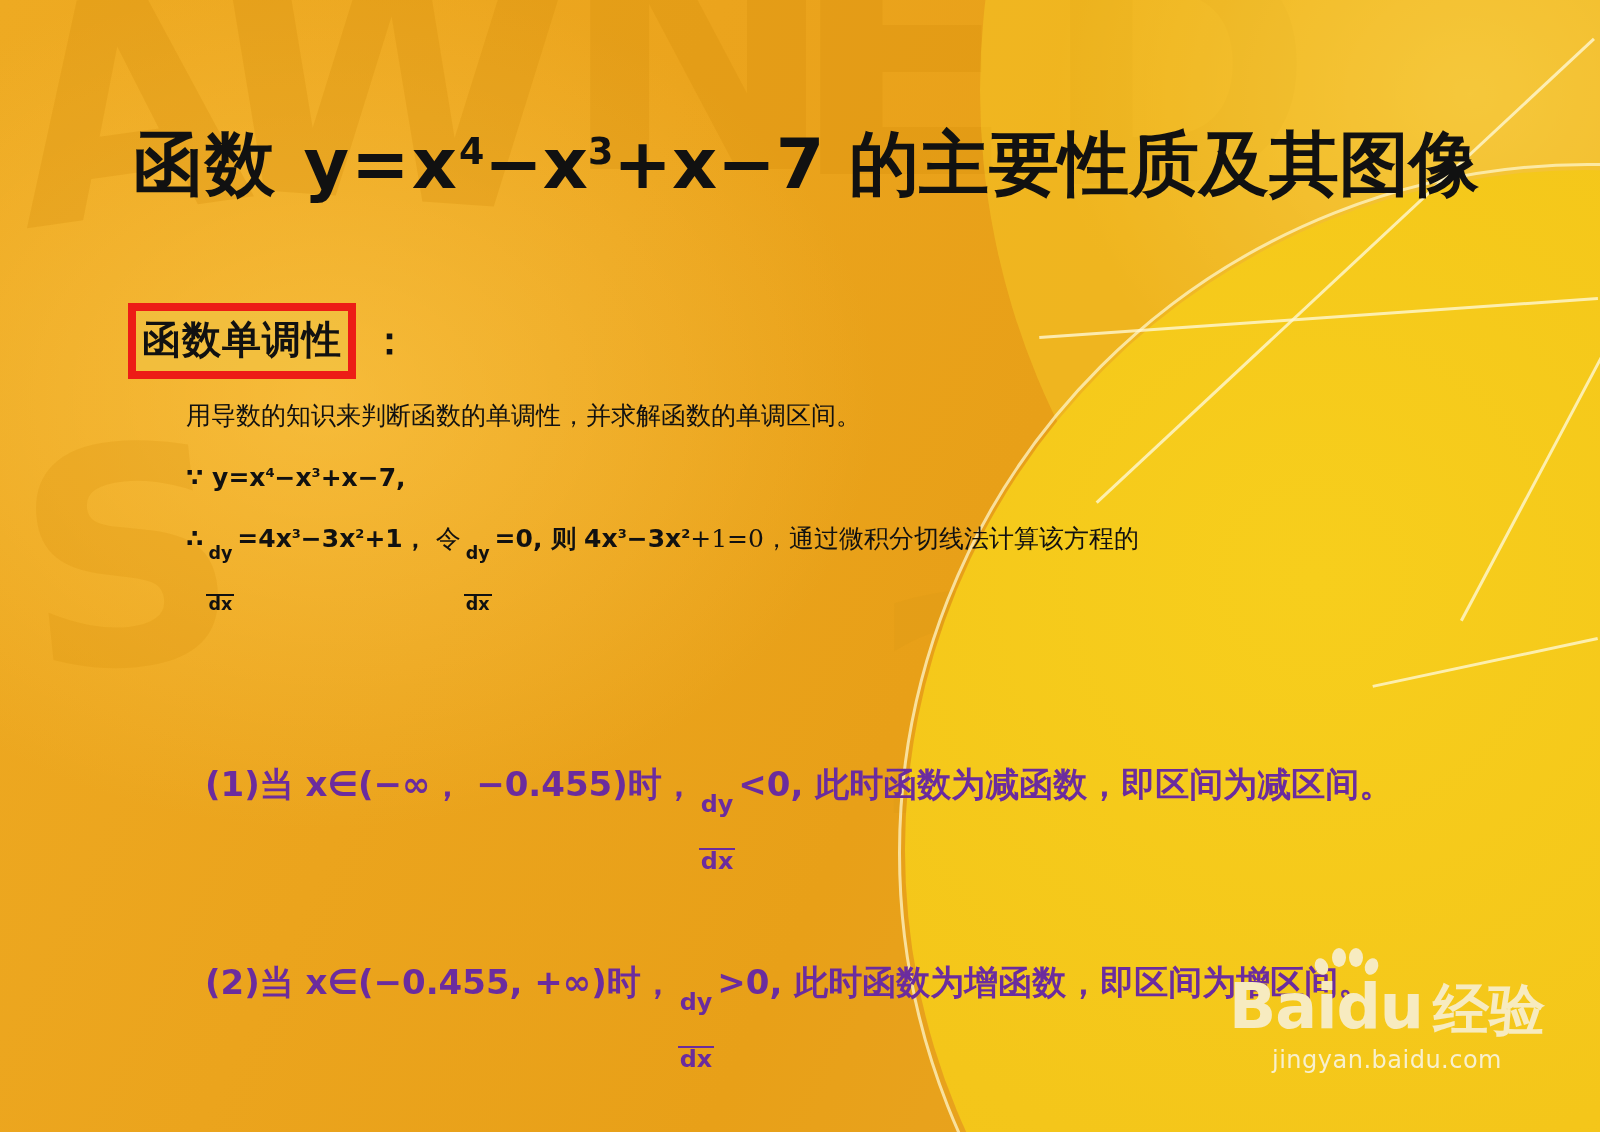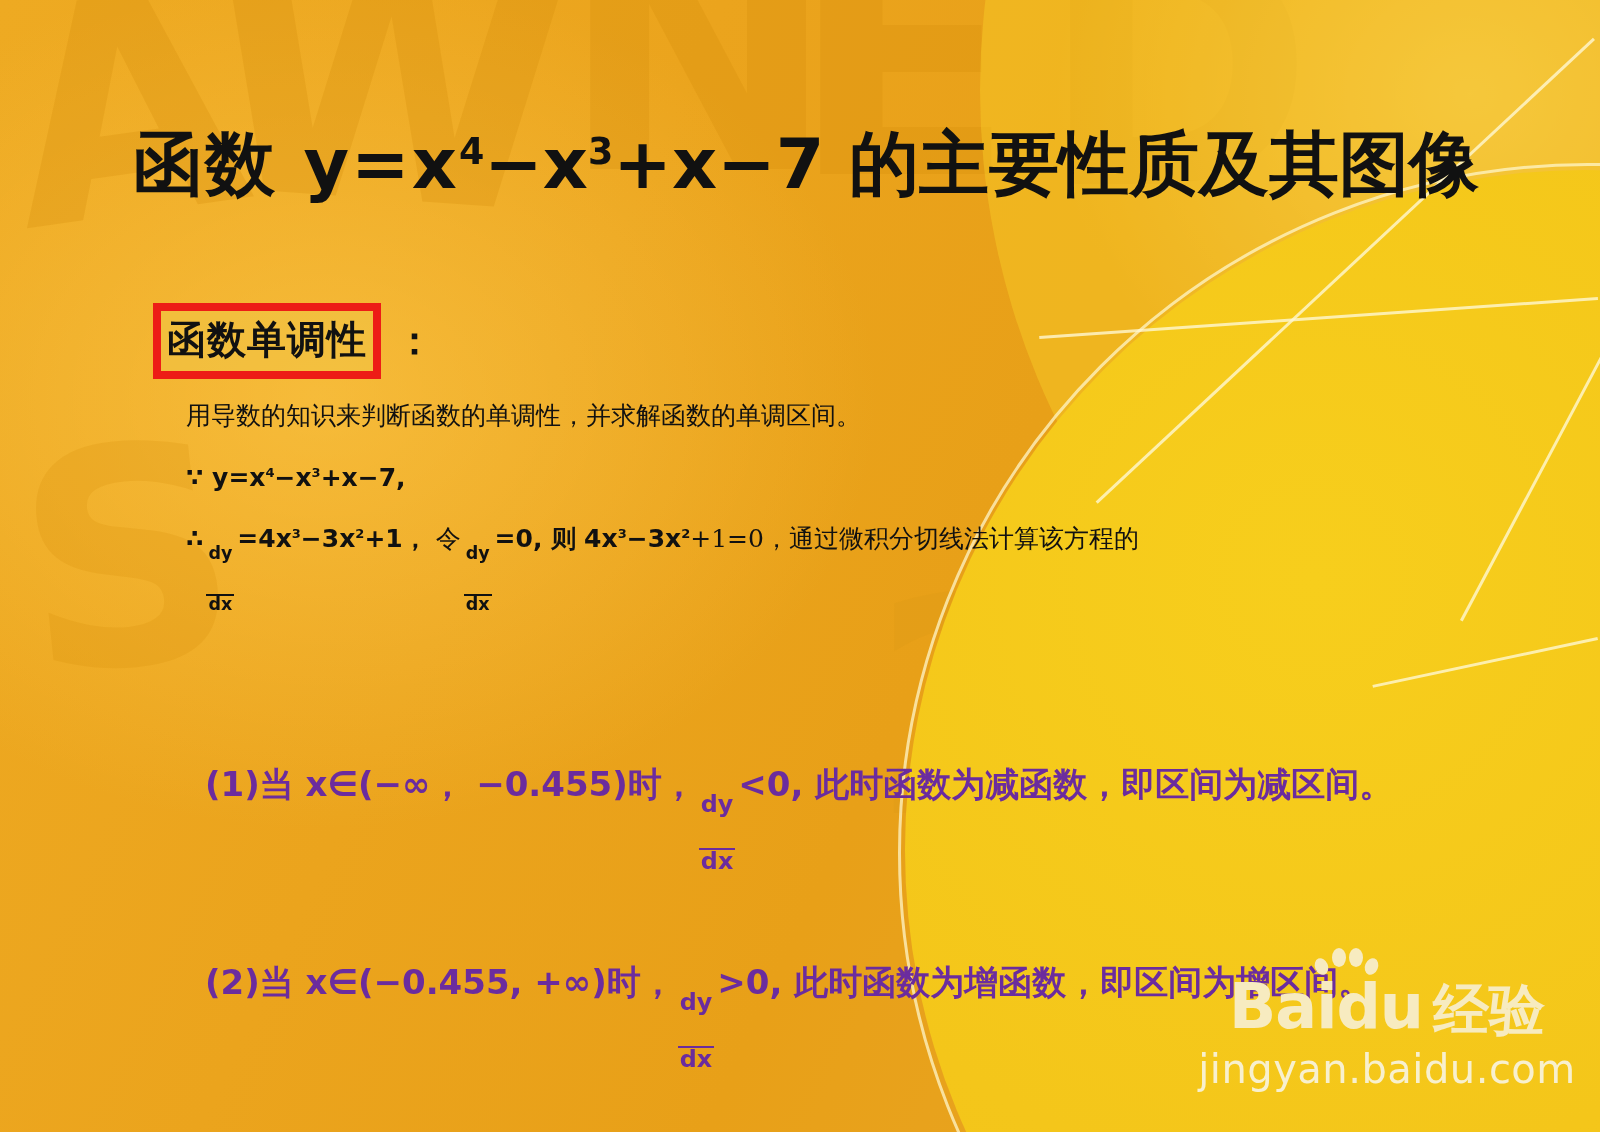--- a/index.html
+++ b/index.html
@@ -68,21 +68,21 @@
 
   .title{
     position:absolute;left:12px;right:0;top:118px;text-align:center;
     font-size:70px;font-weight:700;color:#111;white-space:nowrap;
     font-family:"DejaVu Sans","Liberation Sans",sans-serif;
   }
   .title .fn{letter-spacing:2px;}
   sup{font-size:.52em;vertical-align:super;line-height:0;}
 
   .section-head{
-    position:absolute;left:128px;top:303px;display:flex;align-items:center;margin-left:25px;
+    position:absolute;left:128px;top:303px;display:flex;align-items:center;
   }
   .redbox{
     border:8px solid #ED1C16;background:rgba(240,196,70,.55);
     padding:2px 6px 4px 6px;
   }
   .redbox span{
     font-size:39px;font-weight:700;color:#111;letter-spacing:1px;
     font-family:"DejaVu Sans","Liberation Sans",sans-serif;
   }
   .colon{font-size:39px;font-weight:700;color:#111;margin-left:14px;}
@@ -126,21 +126,21 @@
     font-family:"DejaVu Sans","Liberation Sans",sans-serif;
   }
   .paw{position:absolute;left:84px;top:-30px;width:64px;height:40px;}
   .paw i{position:absolute;background:#F7EBC0;border-radius:50%;display:block;}
   .p1{width:13px;height:17px;left:2px;top:12px;transform:rotate(-22deg);}
   .p2{width:14px;height:19px;left:19px;top:2px;}
   .p3{width:14px;height:19px;left:36px;top:2px;}
   .p4{width:13px;height:17px;left:52px;top:12px;transform:rotate(22deg);}
   .wm-cn{font-size:56px;font-weight:700;color:#F7EBC0;line-height:1;
     font-family:"DejaVu Sans","Liberation Sans",sans-serif;}
-  .wm-url{margin-top:8px;font-size:40px;color:#F8F0CE;letter-spacing:.5px;
+  .wm-url{margin-top:8px;font-size:24px;color:#F8F0CE;letter-spacing:.5px;
     font-family:"DejaVu Sans","Liberation Sans",sans-serif;}
 </style>
 </head>
 <body>
 
 <div id="slide">
 
   <div class="bgmark bg-a">A</div>
   <div class="bgmark bg-w">W</div>
   <div class="bgmark bg-n">N</div>

